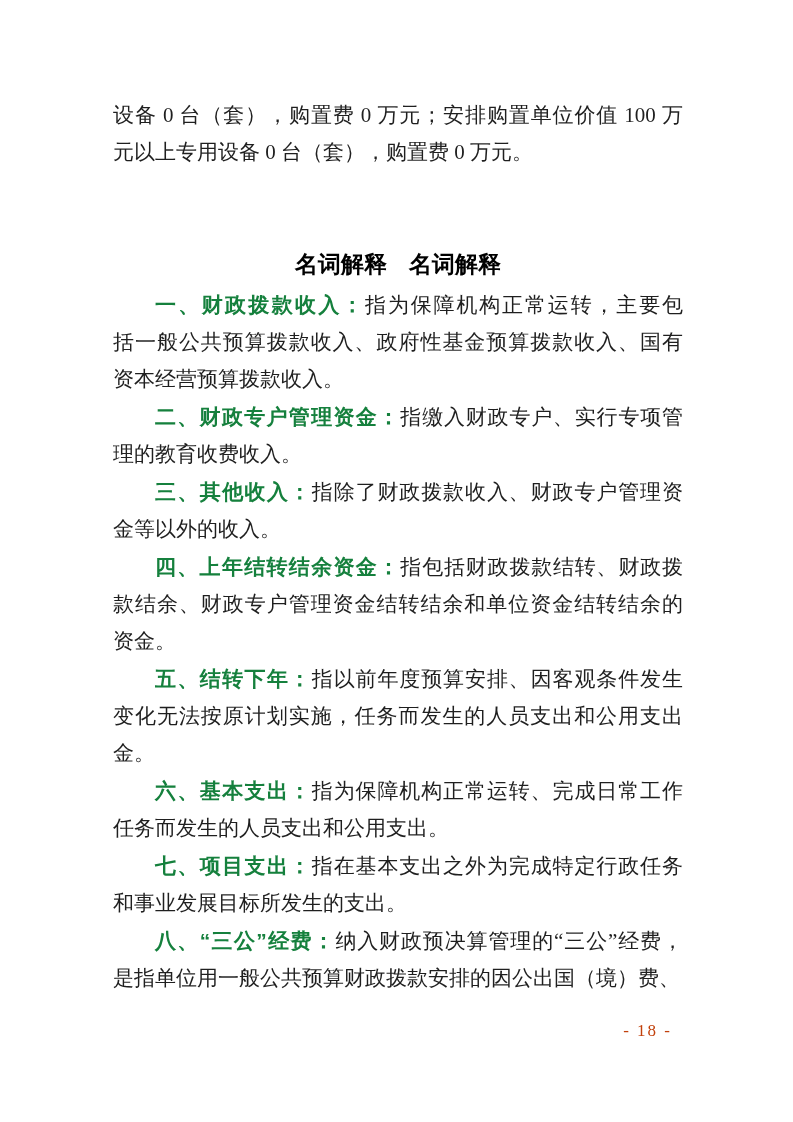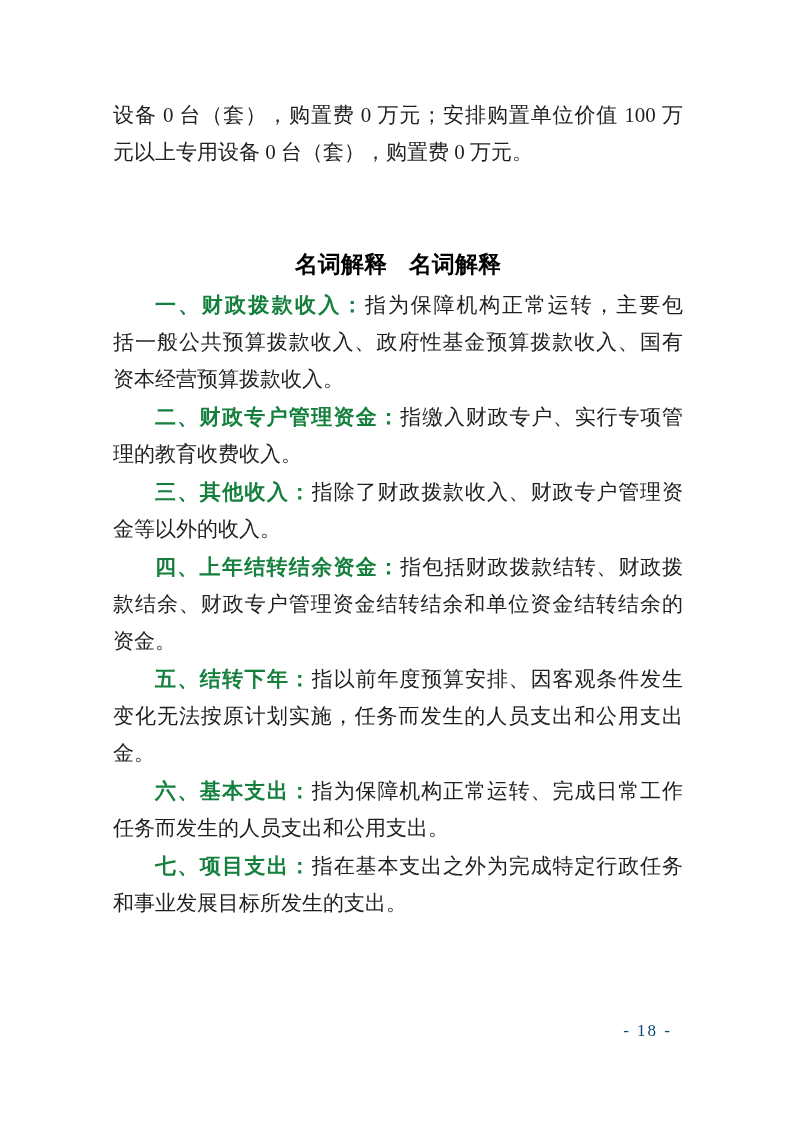--- a/index.html
+++ b/index.html
@@ -49,21 +49,21 @@
     line-height: 37px;
     color: #000000;
   }
   .page-footer {
     position: absolute;
     top: 1020px;
     right: 121px;
     font-size: 17px;
     line-height: 22px;
     letter-spacing: 2px;
-    color: #0c4a6e;
+    color: #c2410c;
   }
 </style>
 </head>
 <body>
 
 <div class="page">
 
   <div class="paragraph">
     <div class="ln full">设备 0 台（套），购置费 0 万元；安排购置单位价值 100 万</div>
     <div class="ln">元以上专用设备 0 台（套），购置费 0 万元。</div>
@@ -107,18 +107,22 @@
     <div class="paragraph">
       <div class="ln full first"><b class="term">六、基本支出：</b><span>指为保障机构正常运转、完成日常工作</span></div>
       <div class="ln">任务而发生的人员支出和公用支出。</div>
     </div>
 
     <div class="paragraph">
       <div class="ln full first"><b class="term">七、项目支出：</b><span>指在基本支出之外为完成特定行政任务</span></div>
       <div class="ln">和事业发展目标所发生的支出。</div>
     </div>
 
+    <div class="paragraph">
+      <div class="ln full first"><b class="term">八、“三公”经费：</b><span>纳入财政预决算管理的“三公”经费，</span></div>
+      <div class="ln">是指单位用一般公共预算财政拨款安排的因公出国（境）费、</div>
+    </div>
 
   </div>
 
   <div class="page-footer">- 18 -</div>
 
 </div>
 
 </body></html>

